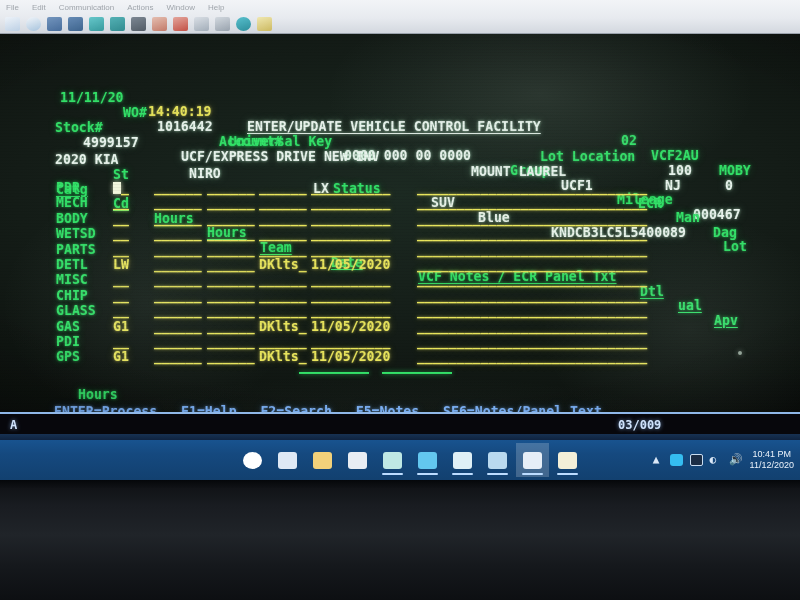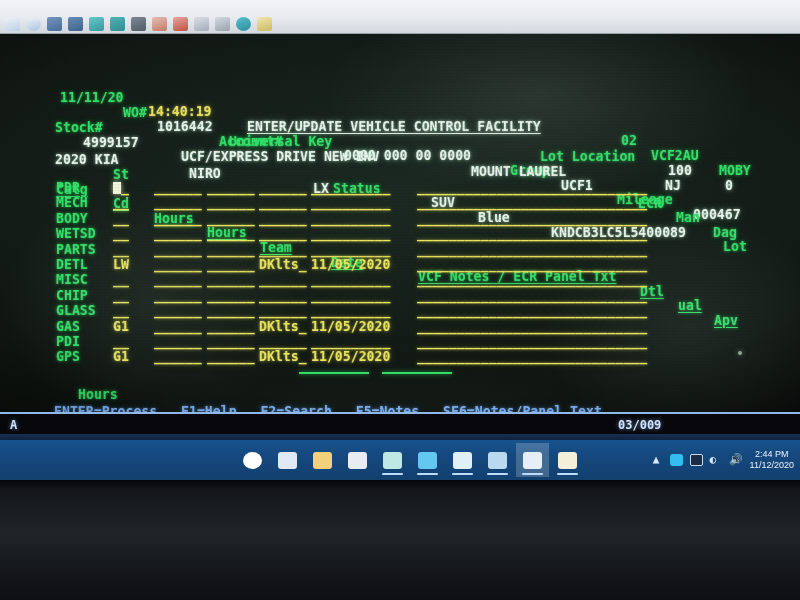--- a/index.html
+++ b/index.html
@@ -171,20 +171,28 @@
     box-shadow: 0 0 5px rgba(200,230,210,.5);
   }
 </style>
 </head>
 <body>
 
 <div id="root">
   <div class="photo-bg"></div>
 
   <div class="app-chrome">
+    <div class="menubar">
+      <span>File</span>
+      <span>Edit</span>
+      <span>Communication</span>
+      <span>Actions</span>
+      <span>Window</span>
+      <span>Help</span>
+    </div>
     <div class="toolbar">
       <span class="tb-ico" style="background:linear-gradient(160deg,#eef4fb,#b9cfe6)"></span>
       <span class="tb-ico" style="background:linear-gradient(160deg,#f3f7fb,#9fc0dd);border-radius:50%"></span>
       <span class="tb-ico" style="background:linear-gradient(160deg,#5f86b5,#2f5a8f)"></span>
       <span class="tb-ico" style="background:linear-gradient(160deg,#4f7aab,#24507f)"></span>
       <span class="tb-ico" style="background:linear-gradient(160deg,#4fc1c4,#1d8f92)"></span>
       <span class="tb-ico" style="background:linear-gradient(160deg,#3aa7ab,#167e82)"></span>
       <span class="tb-ico" style="background:linear-gradient(160deg,#6a7683,#3c4651)"></span>
       <span class="tb-ico" style="background:linear-gradient(160deg,#e4b7a6,#c06a55)"></span>
       <span class="tb-ico" style="background:linear-gradient(160deg,#e39a8e,#c0392b)"></span>
@@ -348,21 +356,21 @@
           <span class="bar"></span>
         </div>
       </div>
     <div class="tray">
       <span class="ico" style="background:transparent;color:#dbe8f7;font-size:11px;line-height:12px;text-align:center">▲</span>
       <span class="ico" style="background:#35bdf0;border-radius:3px"></span>
       <span class="ico" style="background:#1b2d45;border:1px solid #c9dcf0;border-radius:2px"></span>
       <span class="ico" style="background:transparent;color:#dbe8f7;font-size:11px;line-height:12px">◐</span>
       <span class="ico" style="background:transparent;color:#dbe8f7;font-size:11px;line-height:12px">🔊</span>
       <span class="clock">
-        <span style="display:block">2:44 PM</span>
+        <span style="display:block">10:41 PM</span>
         <span style="display:block">11/12/2020</span>
       </span>
     </div>
   </div>
 
   <div class="lid-gap"></div>
   <div class="deck">
     
     
     

